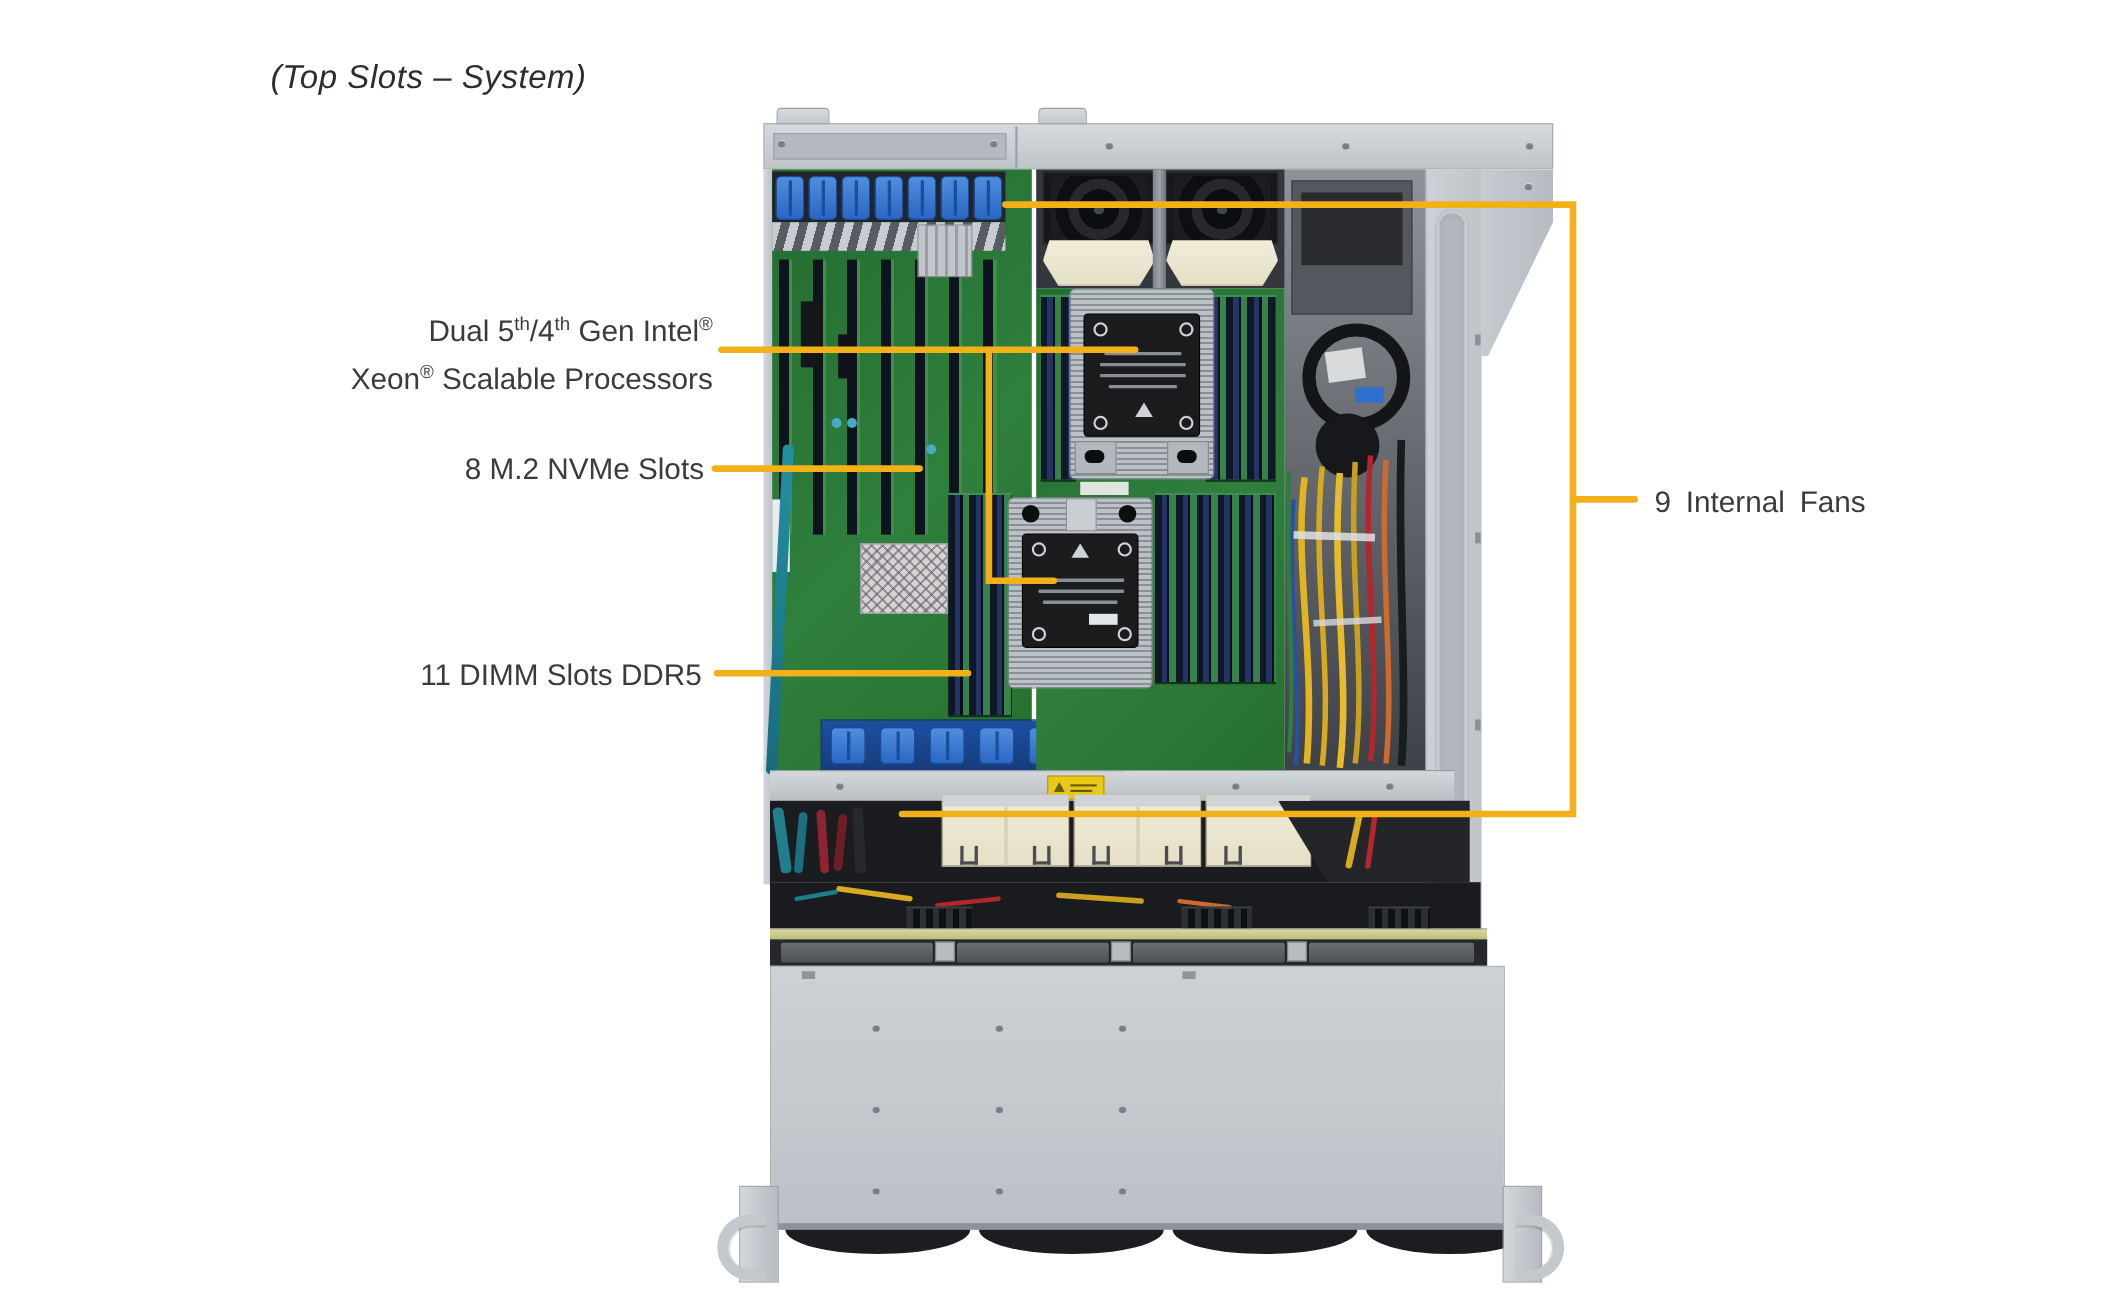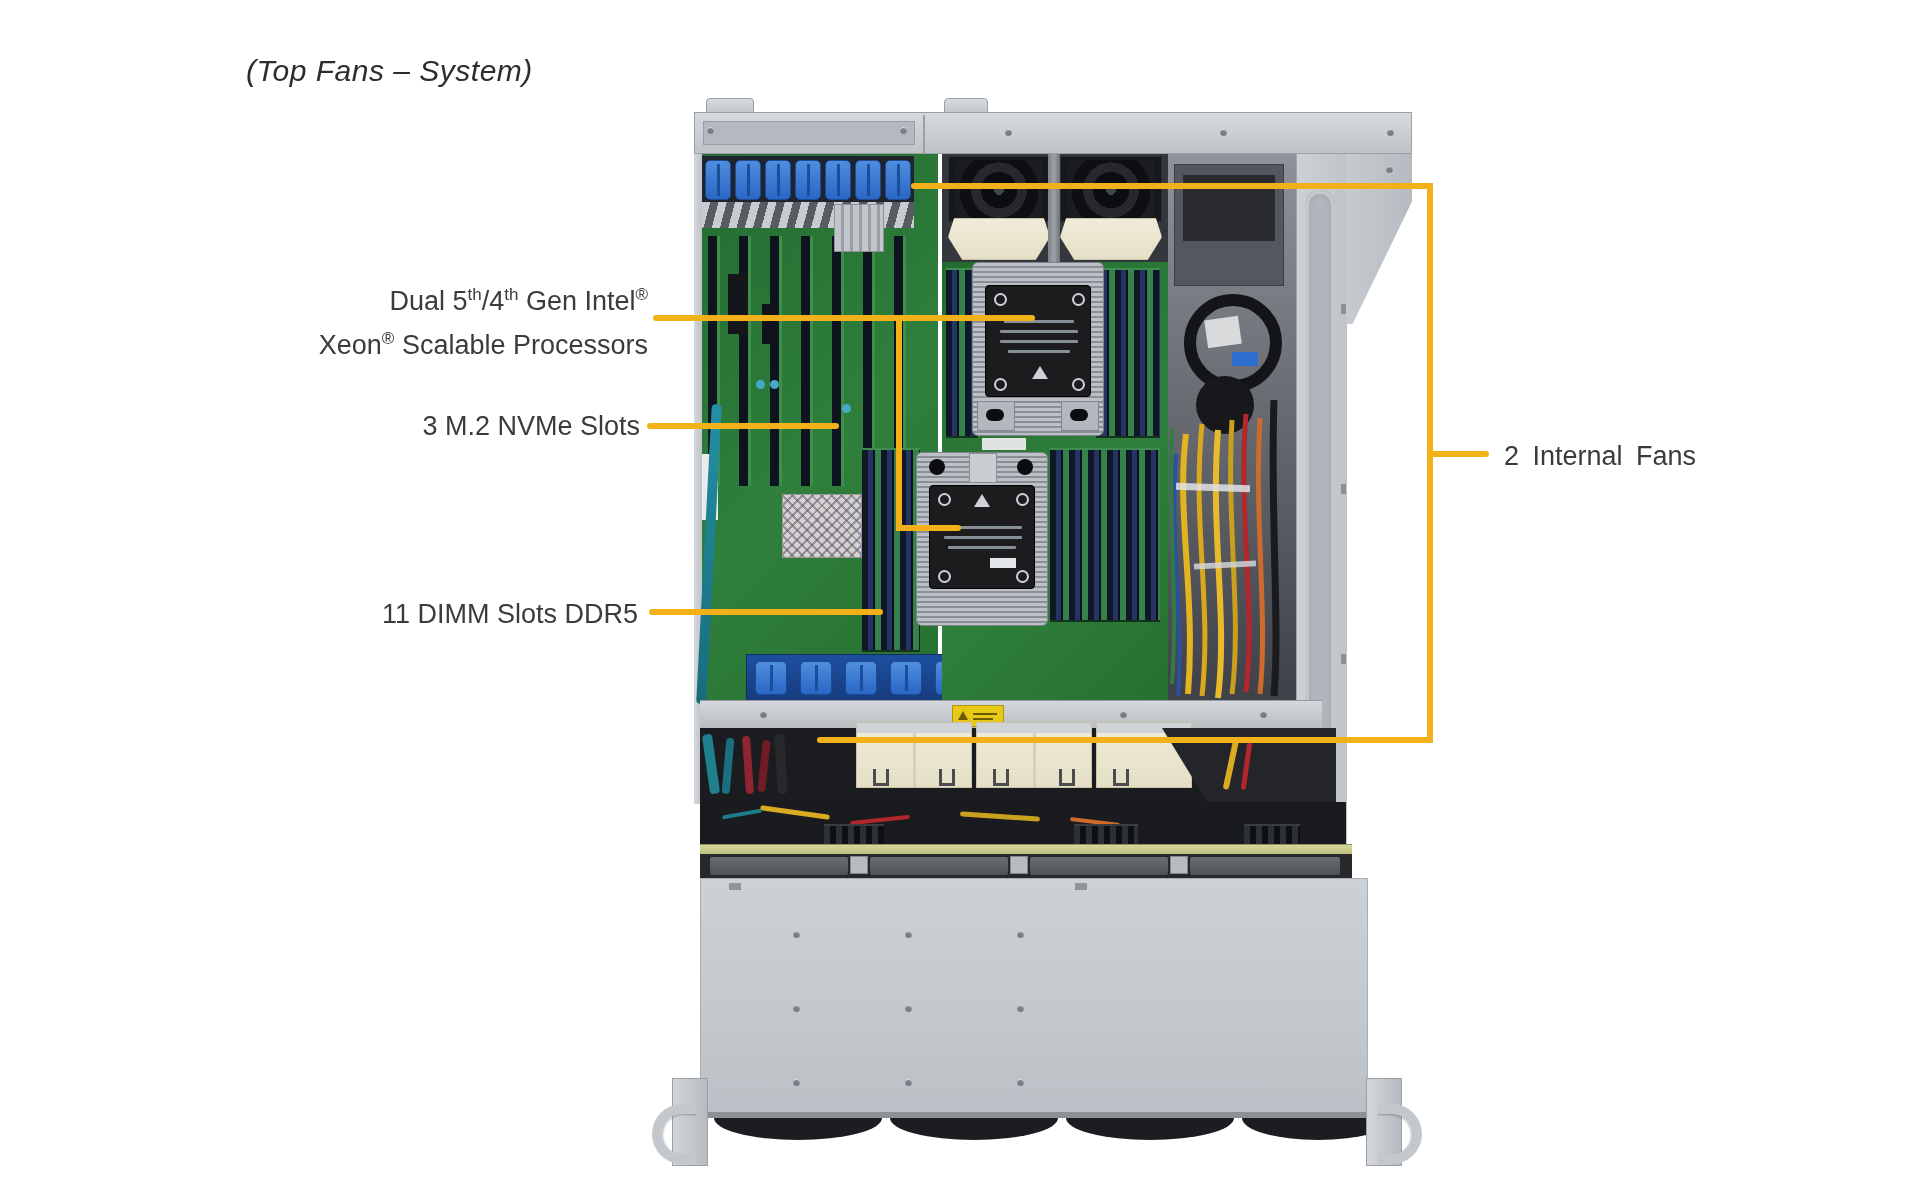--- a/index.html
+++ b/index.html
@@ -273,21 +273,21 @@
   <g stroke="#F2B118" stroke-width="6" fill="none" stroke-linecap="round">
     <path d="M656 318 H1032"></path>
     <path d="M899 318 V528 H958"></path>
     <path d="M650 426 H836"></path>
     <path d="M652 612 H880"></path>
     <path d="M914 186 H1430 V740 H820"></path>
     <path d="M1430 454 H1486"></path>
   </g>
 </svg>
 
-<div class="abs fig-title">(Top Fans – System)</div>
+<div class="abs fig-title">(Top Slots – System)</div>
 
 <div class="abs callout r-align" style="left:240px;top:276px;width:408px;z-index:11;">Dual 5<sup>th</sup>/4<sup>th</sup> Gen Intel<sup>®</sup><br>Xeon<sup>®</sup> Scalable Processors</div>
 
-<div class="abs callout r-align" style="left:240px;top:408px;width:400px;z-index:11;">3 M.2 NVMe Slots</div>
+<div class="abs callout r-align" style="left:240px;top:408px;width:400px;z-index:11;">8 M.2 NVMe Slots</div>
 
 <div class="abs callout r-align" style="left:240px;top:596px;width:398px;z-index:11;">11 DIMM Slots DDR5</div>
 
-<div class="abs callout" style="left:1504px;top:438px;z-index:11;word-spacing:6px;">2 Internal Fans</div>
+<div class="abs callout" style="left:1504px;top:438px;z-index:11;word-spacing:6px;">9 Internal Fans</div>
 
 </body></html>

